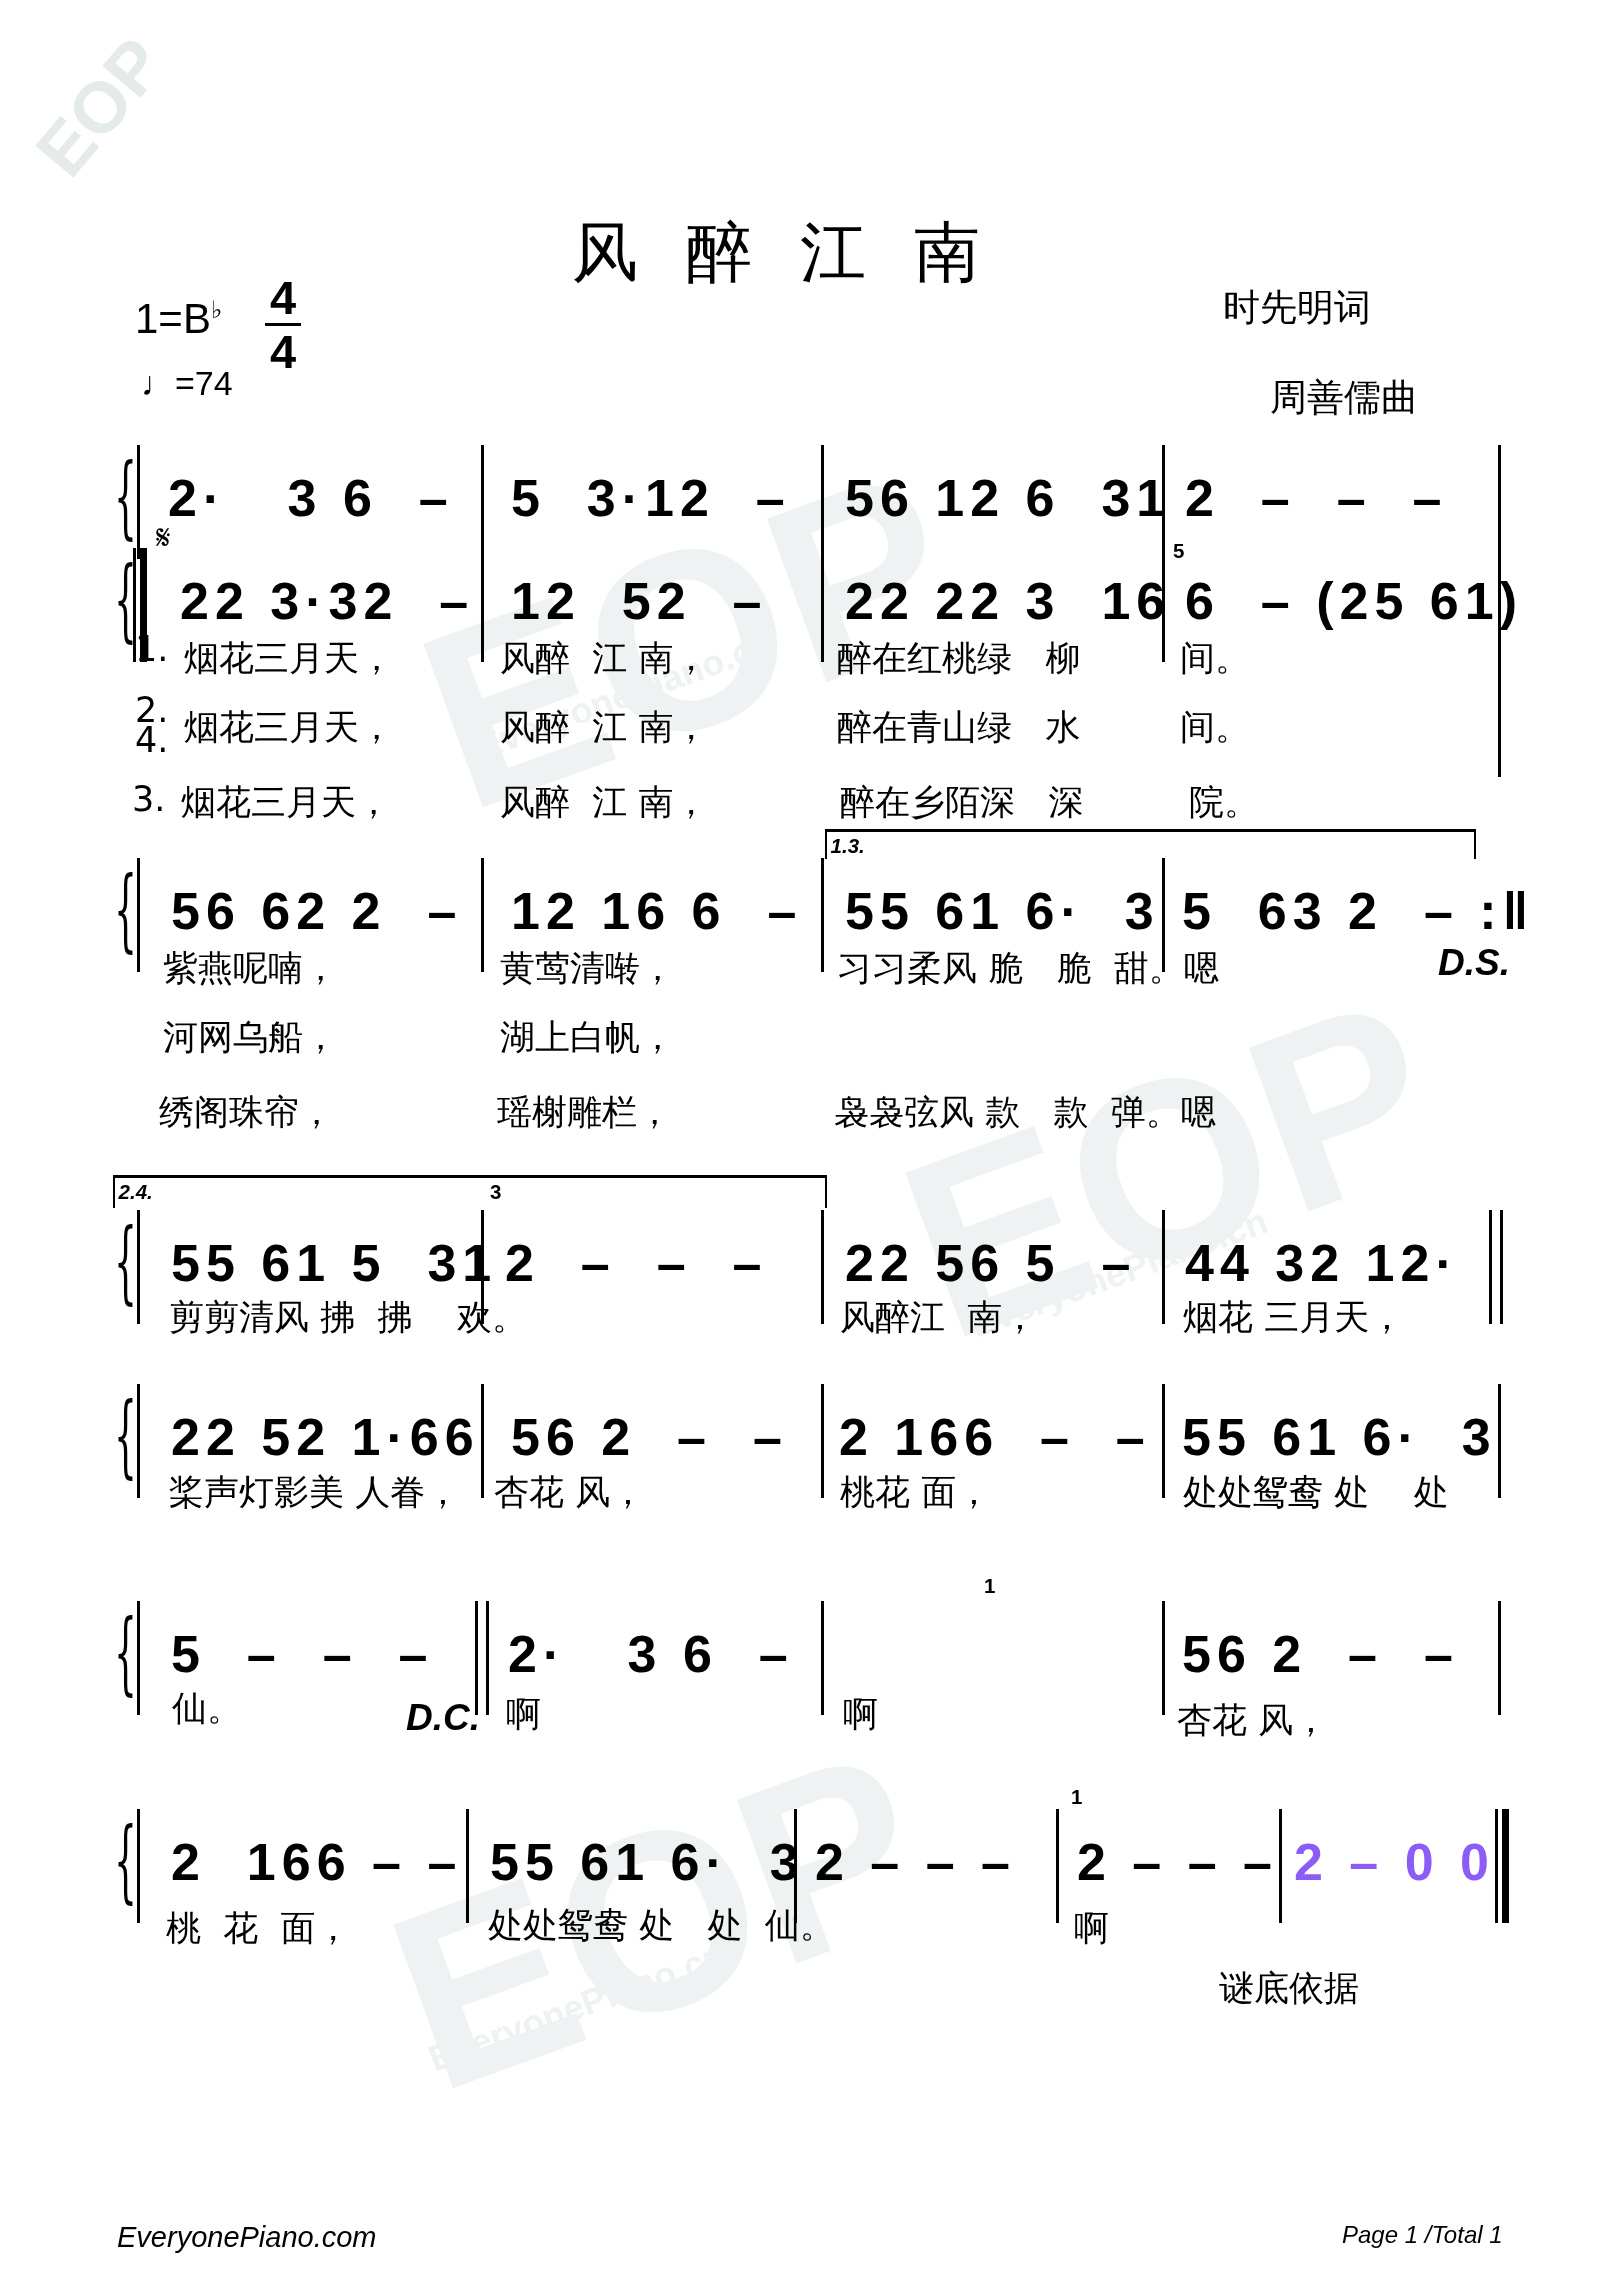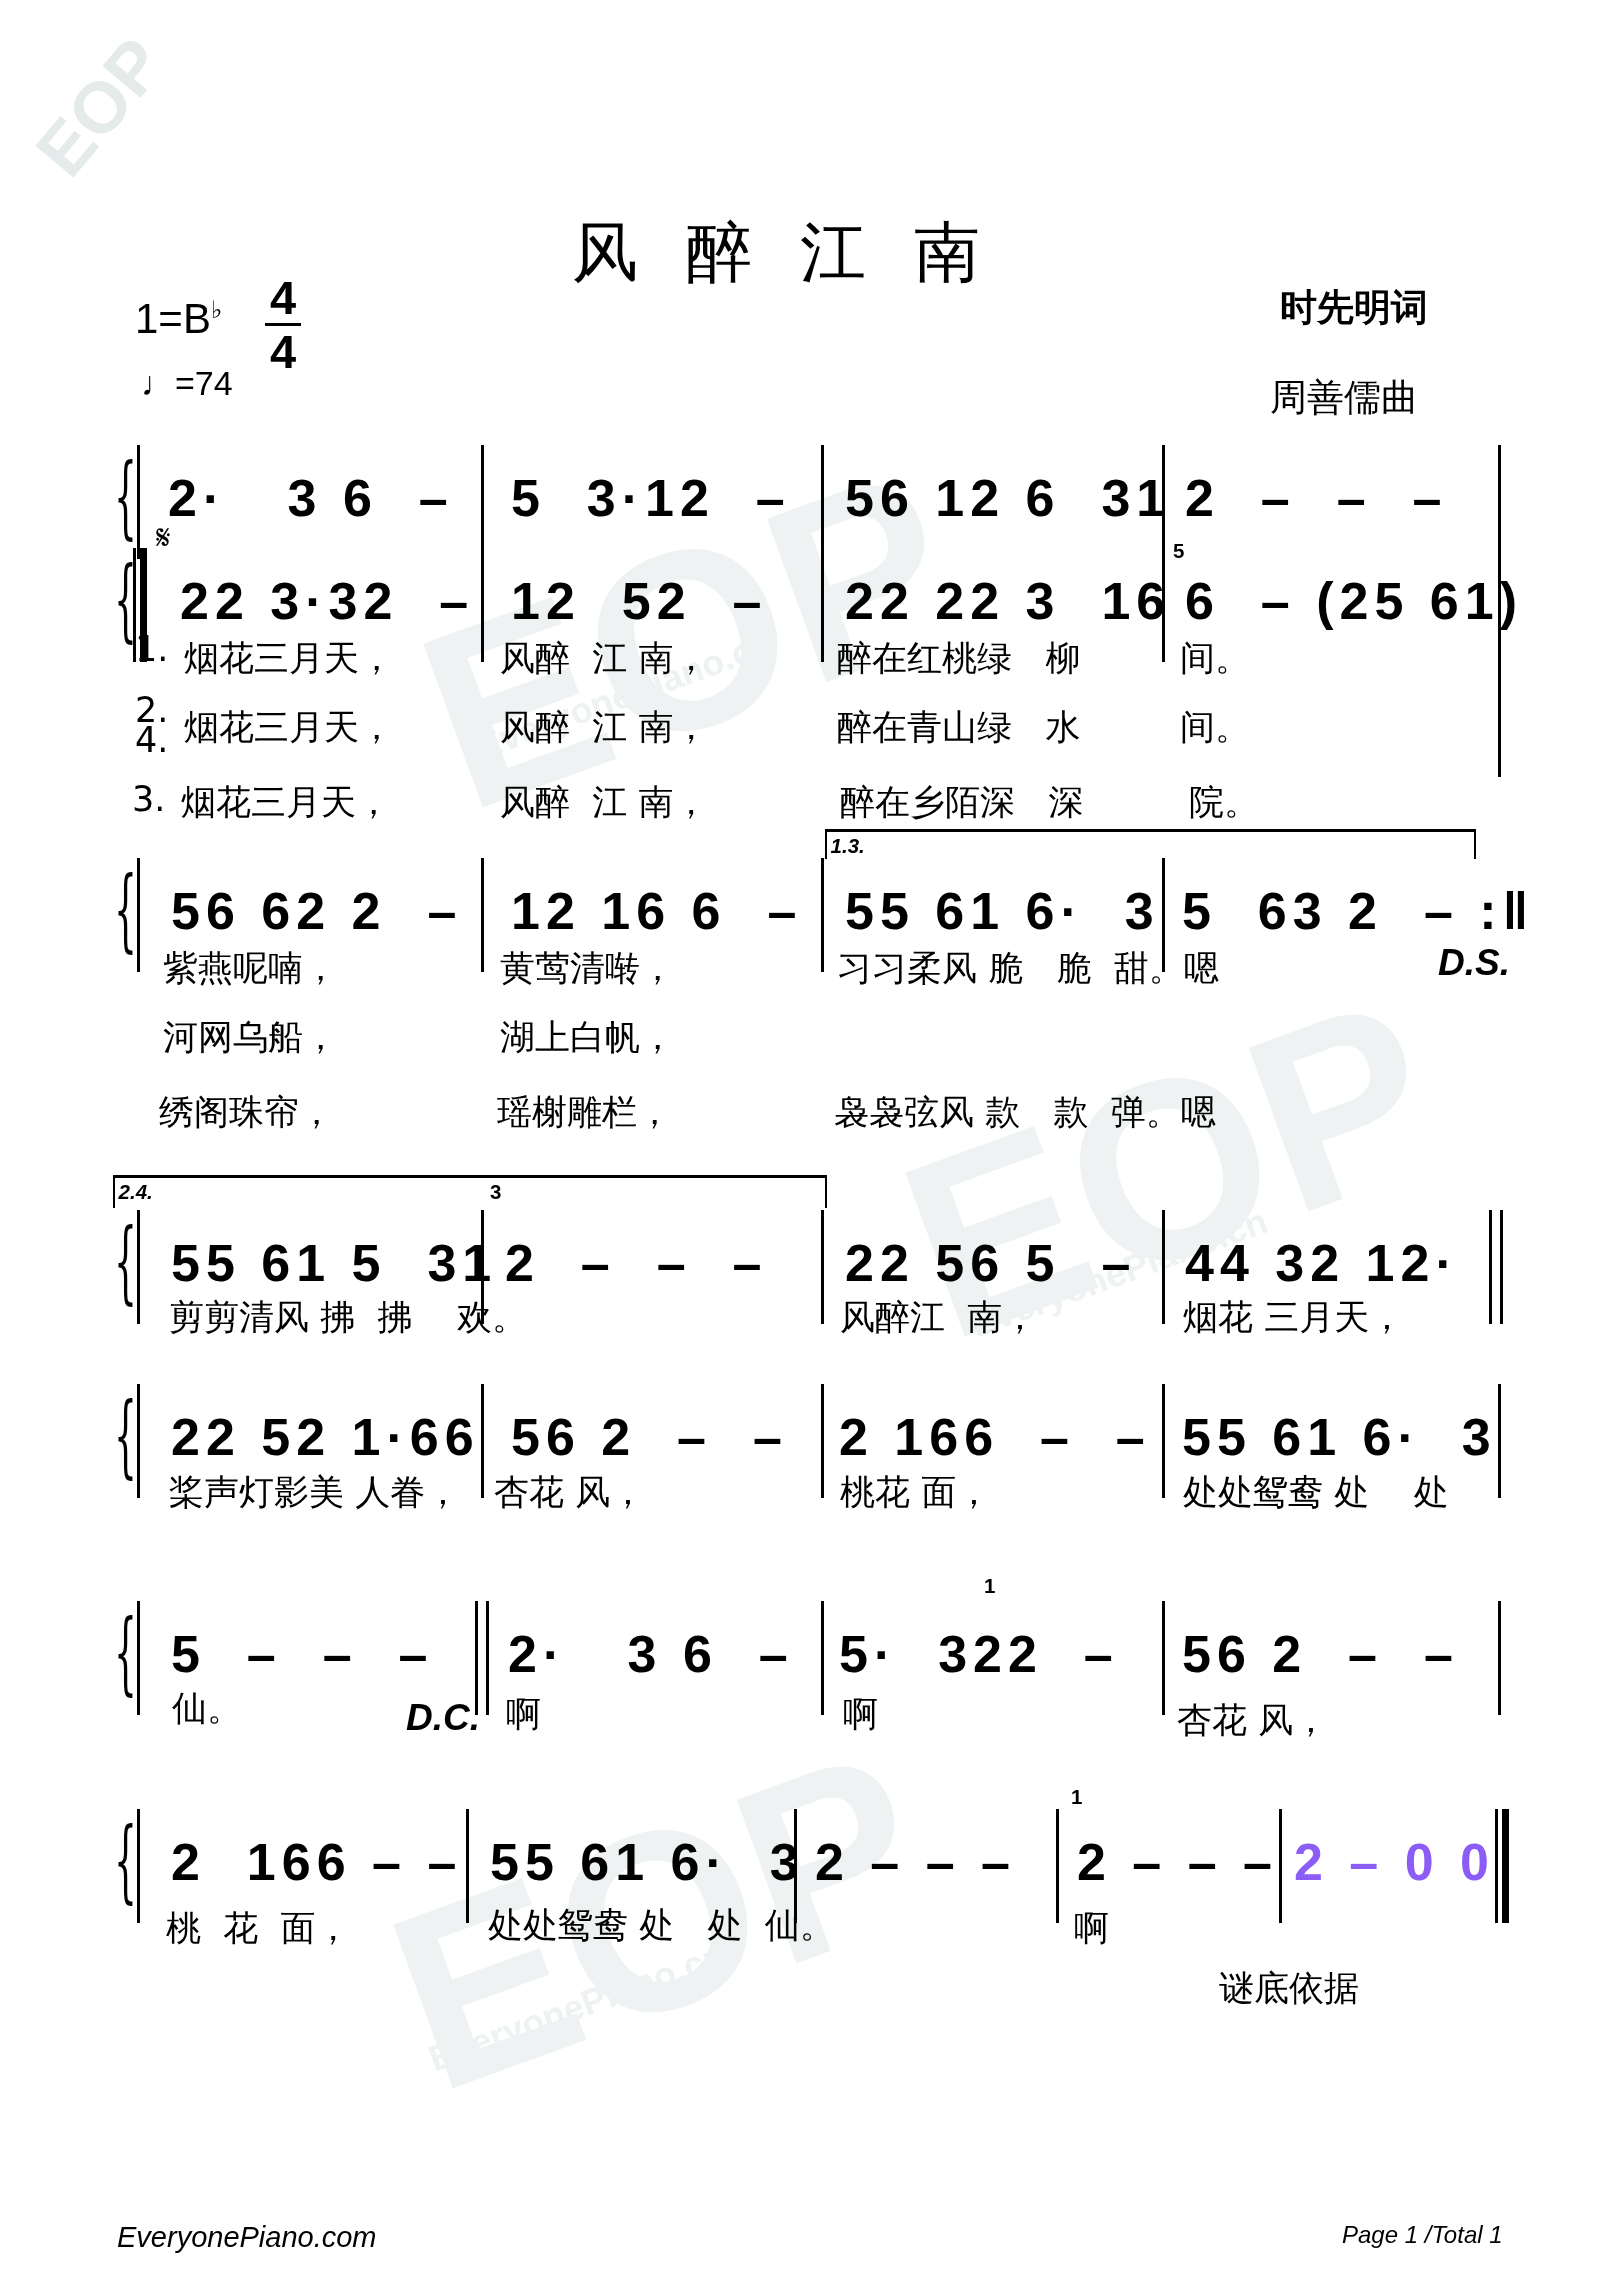--- a/index.html
+++ b/index.html
@@ -40,21 +40,21 @@
 <div class="abs title" style="left:572px;top:208px;">风醉江南</div>
 <div class="abs key" style="left:135px;top:295px;">
   <span>1=B</span><sup style="font-size:24px;">♭</sup>
 </div>
 <div class="abs timesig" style="left:265px;top:274px;width:36px;">
   <div>4</div>
   <div style="height:2.4px;background:#000;margin:2.4px 0;"></div>
   <div>4</div>
 </div>
 <div class="abs tempo" style="left:141px;top:364px;">♩=74</div>
-<div class="abs credit" style="left:1280px;top:283px;font-weight:bold;">时先明词</div>
+<div class="abs credit" style="left:1223px;top:283px;">时先明词</div>
 <div class="abs credit" style="left:1270px;top:349px;margin-top:24px;">周善儒曲</div>
 
 <div class="line" style="top:439px;">
   <div class="brace">{</div>
   <div class="bar" style="left:23px;"></div>
   <div class="notes" style="left:54px;">2·   3 6  –</div>
   <div class="bar" style="left:367px;"></div>
   <div class="notes" style="left:397px;">5  3·12  –</div>
   <div class="bar" style="left:707px;"></div>
   <div class="notes" style="left:731px;">56 12 6  31</div>
@@ -159,21 +159,20 @@
 <div class="lyric" style="left:1183px;top:1469px;">处处鸳鸯 处    处</div>
 
 <div class="line" style="top:1595px;">
   <div class="brace">{</div>
   <div class="bar" style="left:23px;"></div>
   <div class="notes" style="left:57px;">5  –  –  –</div>
   <div class="dbl" style="left:361px;border-right-width:3px;"></div>
   <div class="notes" style="left:394px;">2·   3 6  –</div>
   <div class="bar" style="left:707px;"></div>
   <div class="abs" style="left:870px;top:-21px;font-size:20.5px;font-weight:bold;">1</div>
-  <div class="notes" style="left:725px;">5·  322  –</div>
   <div class="bar" style="left:1048px;"></div>
   <div class="notes" style="left:1068px;">56 2  –  –</div>
   <div class="bar" style="left:1384px;"></div>
 </div>
 <div class="mark" style="left:406px;top:1697px;">D.C.</div>
 <div class="lyric" style="left:172px;top:1685px;">仙。</div>
 <div class="lyric" style="left:506px;top:1691px;">啊</div>
 <div class="lyric" style="left:843px;top:1691px;">啊</div>
 <div class="lyric" style="left:1177px;top:1697px;">杏花 风，</div>
 

